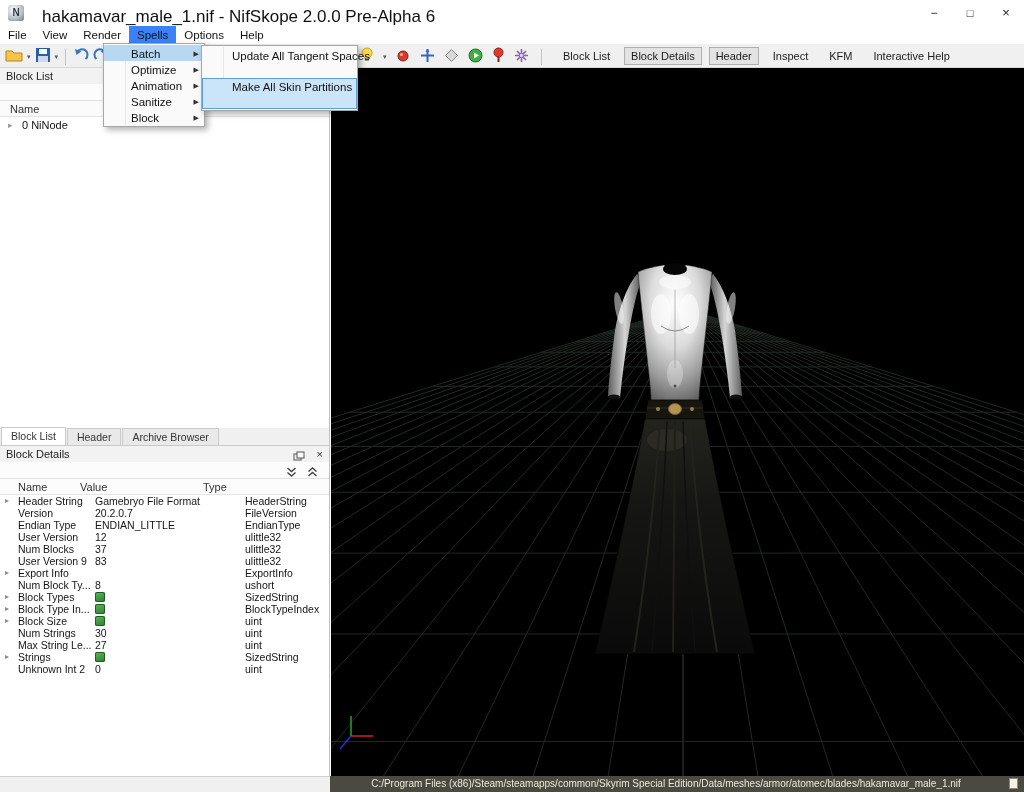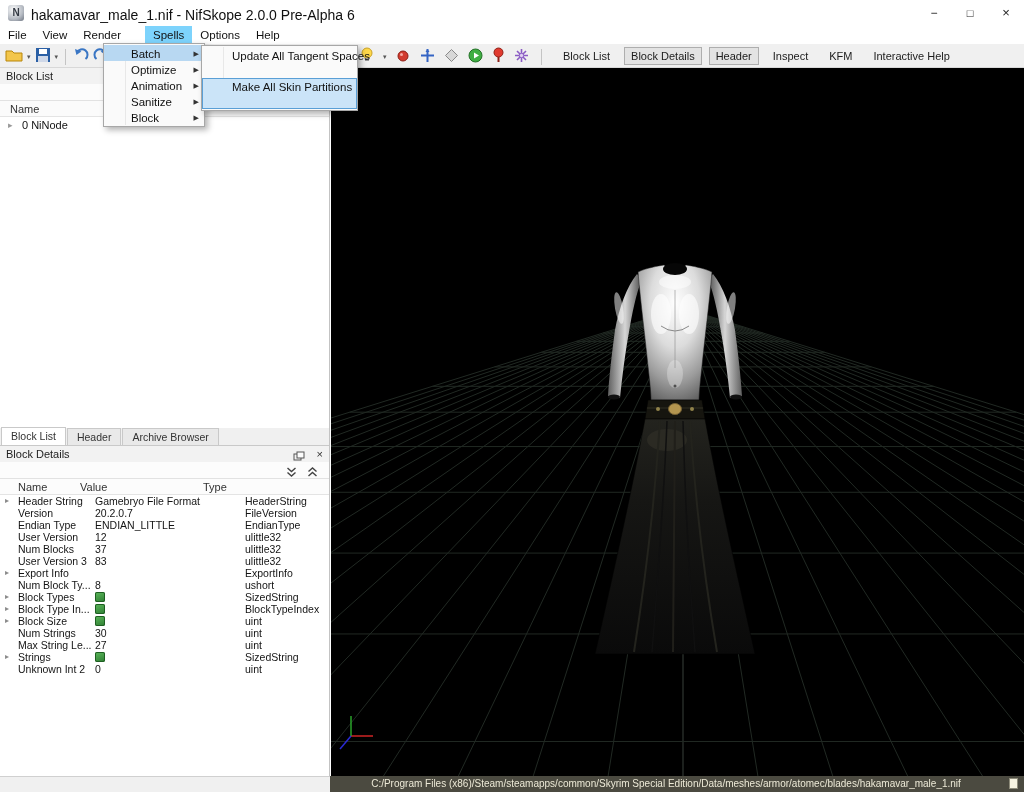--- a/index.html
+++ b/index.html
@@ -4,27 +4,27 @@
 <style>
   html,body{margin:0;padding:0;background:#2b2b2b;}
   *{box-sizing:border-box;}
   .window{position:relative;width:1024px;height:792px;background:#fff;overflow:hidden;
           font-family:"Liberation Sans",sans-serif;outline:1px solid #8a9199;}
   
   .titlebar{position:absolute;left:0;top:0;width:100%;height:26px;background:#fff;}
   .app-icon{position:absolute;left:8px;top:5px;width:16px;height:16px;border-radius:3px;
             background:radial-gradient(circle at 35% 30%,#fdfdfd,#b7bcc4 60%,#6d7480);}
   .app-icon i{display:block;font-style:normal;text-align:center;font-size:10px;line-height:16px;color:#343a44;font-weight:bold;}
-  .title-text{position:absolute;left:31px;top:7px;font-size:14px;color:#101010;white-space:nowrap;}
+  .title-text{position:absolute;left:42px;top:7px;font-size:17px;color:#101010;white-space:nowrap;}
   .win-btn{position:absolute;top:0;width:36px;height:26px;text-align:center;line-height:26px;font-size:12px;color:#222;}
   .btn-min{right:72px;}.btn-max{right:36px;font-size:11px;}.btn-close{right:0;font-size:13px;}
   
   .menubar{position:absolute;left:0;top:26px;width:100%;height:18px;background:#fff;display:flex;font-size:11.5px;color:#111;}
   .menu-item{padding:0 8px;line-height:18px;}
-  .menu-item.open{background:#7dd3fc;margin-left:16px;}
+  .menu-item.open{background:#3b82f6;}
   
   .toolbar{position:absolute;left:0;top:44px;width:100%;height:24px;background:#f0f0f0;border-bottom:1px solid #d8d8d8;}
   .tb-group{position:absolute;top:3px;display:flex;align-items:center;}
   .tb-left{left:5px;gap:4px;}
   .tb-mid{left:360px;gap:9px;}
   .tb-view{left:556px;gap:7px;}
   .tb-sep{width:1px;height:16px;background:#c4c4c4;margin:0 3px;}
   .caret{font-size:7px;color:#555;line-height:16px;}
   .tb-btn{font-size:11px;height:18px;line-height:16px;padding:0 6px;color:#1c1c1c;border:1px solid transparent;white-space:nowrap;}
   .tb-btn.active{background:#e3e3e3;border-color:#aeaeae;}
@@ -230,21 +230,21 @@
             <span class="bd-name">User Version</span>
             <span class="bd-value">12</span>
             <span class="bd-type">ulittle32</span>
           </div>
           <div class="bd-row">
             <span class="bd-name">Num Blocks</span>
             <span class="bd-value">37</span>
             <span class="bd-type">ulittle32</span>
           </div>
           <div class="bd-row">
-            <span class="bd-name">User Version 3</span>
+            <span class="bd-name">User Version 9</span>
             <span class="bd-value">83</span>
             <span class="bd-type">ulittle32</span>
           </div>
           <div class="bd-row">
             <span class="bd-arrow">▸</span>
             <span class="bd-name">Export Info</span>
             <span class="bd-value"></span>
             <span class="bd-type">ExportInfo</span>
           </div>
           <div class="bd-row">

